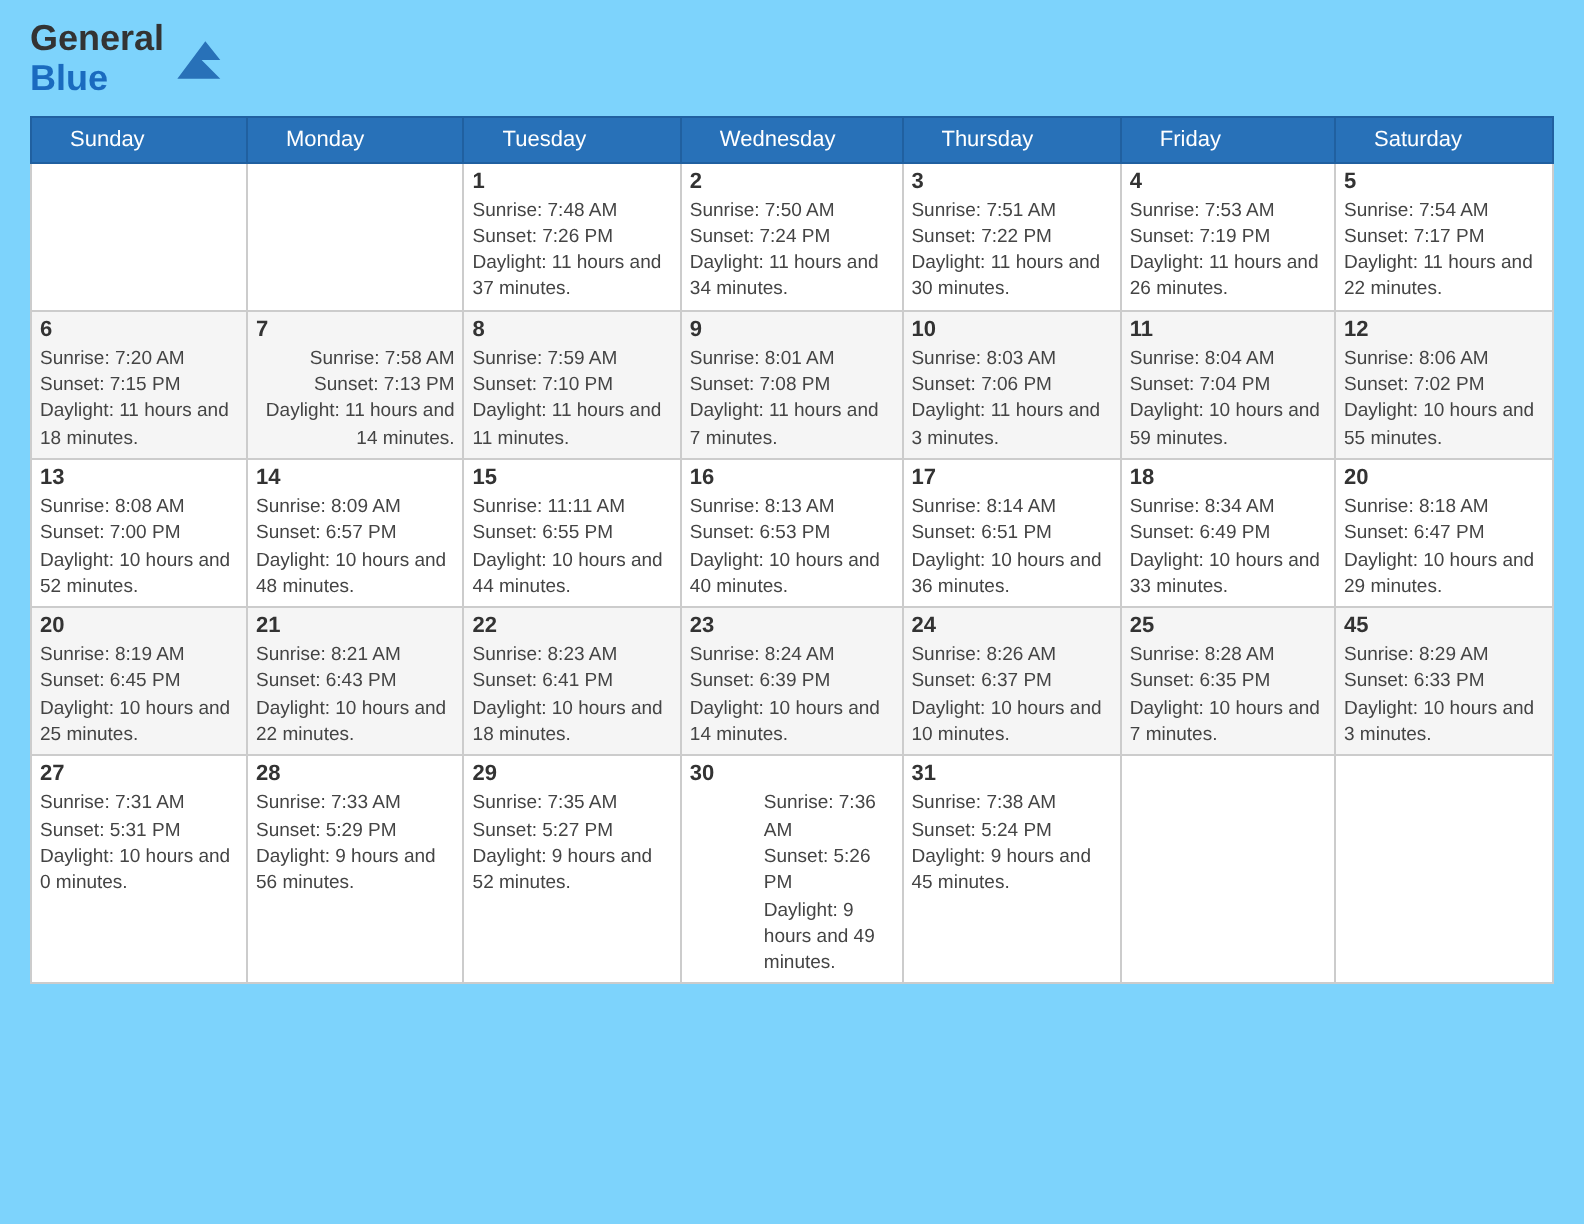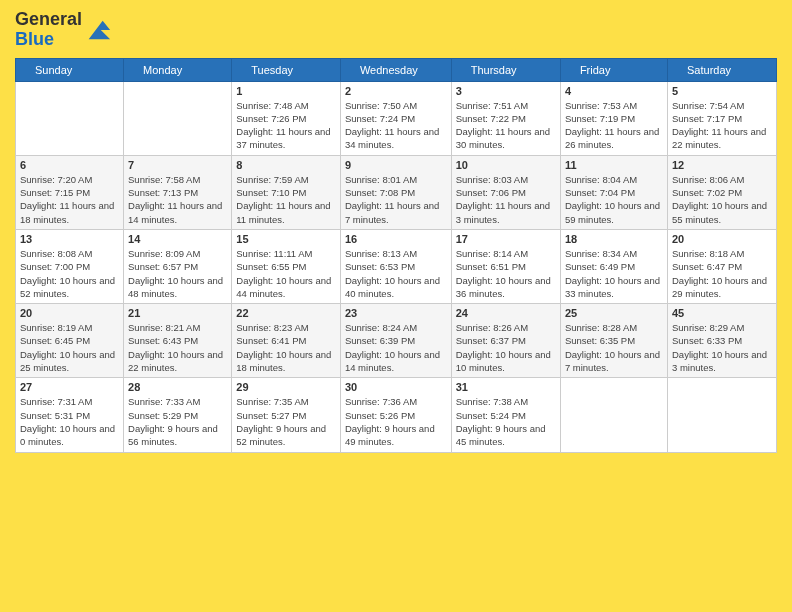--- a/index.html
+++ b/index.html
@@ -6,21 +6,21 @@
     body {
       font-family: Arial, sans-serif;
       background: #fff;
       width: 792px;
       height: 612px;
       overflow: hidden;
     }
     .page {
       width: 792px;
       height: 612px;
-      background: #fde047;
+      background: #7dd3fc;
       padding: 10px 15px;
     }
     .header {
       display: flex;
       justify-content: space-between;
       align-items: flex-start;
       margin-bottom: 8px;
     }
     .logo {
       display: flex;
@@ -165,21 +165,21 @@
         </tr>
         <tr>
           <td>
             <span class="day-number">6</span>
             <div class="day-info" style="white-space: pre-line;">Sunrise: 7:20 AM
 Sunset: 7:15 PM
 Daylight: 11 hours and 18 minutes.</div>
           </td>
           <td>
             <span class="day-number">7</span>
-            <div class="day-info" style="white-space: pre-line;">Sunrise: 7:58 AM
+            <div class="day-info" style="white-space: pre-line; text-align: right;">Sunrise: 7:58 AM
 Sunset: 7:13 PM
 Daylight: 11 hours and 14 minutes.</div>
           </td>
           <td>
             <span class="day-number">8</span>
             <div class="day-info" style="white-space: pre-line;">Sunrise: 7:59 AM
 Sunset: 7:10 PM
 Daylight: 11 hours and 11 minutes.</div>
           </td>
           <td>
@@ -309,21 +309,21 @@
 Daylight: 9 hours and 56 minutes.</div>
           </td>
           <td>
             <span class="day-number">29</span>
             <div class="day-info" style="white-space: pre-line;">Sunrise: 7:35 AM
 Sunset: 5:27 PM
 Daylight: 9 hours and 52 minutes.</div>
           </td>
           <td>
             <span class="day-number">30</span>
-            <div class="day-info" style="white-space: pre-line;">Sunrise: 7:36 AM
+            <div class="day-info" style="white-space: pre-line; margin-left: 37px;">Sunrise: 7:36 AM
 Sunset: 5:26 PM
 Daylight: 9 hours and 49 minutes.</div>
           </td>
           <td>
             <span class="day-number">31</span>
             <div class="day-info" style="white-space: pre-line;">Sunrise: 7:38 AM
 Sunset: 5:24 PM
 Daylight: 9 hours and 45 minutes.</div>
           </td>
           <td class="empty"></td>

